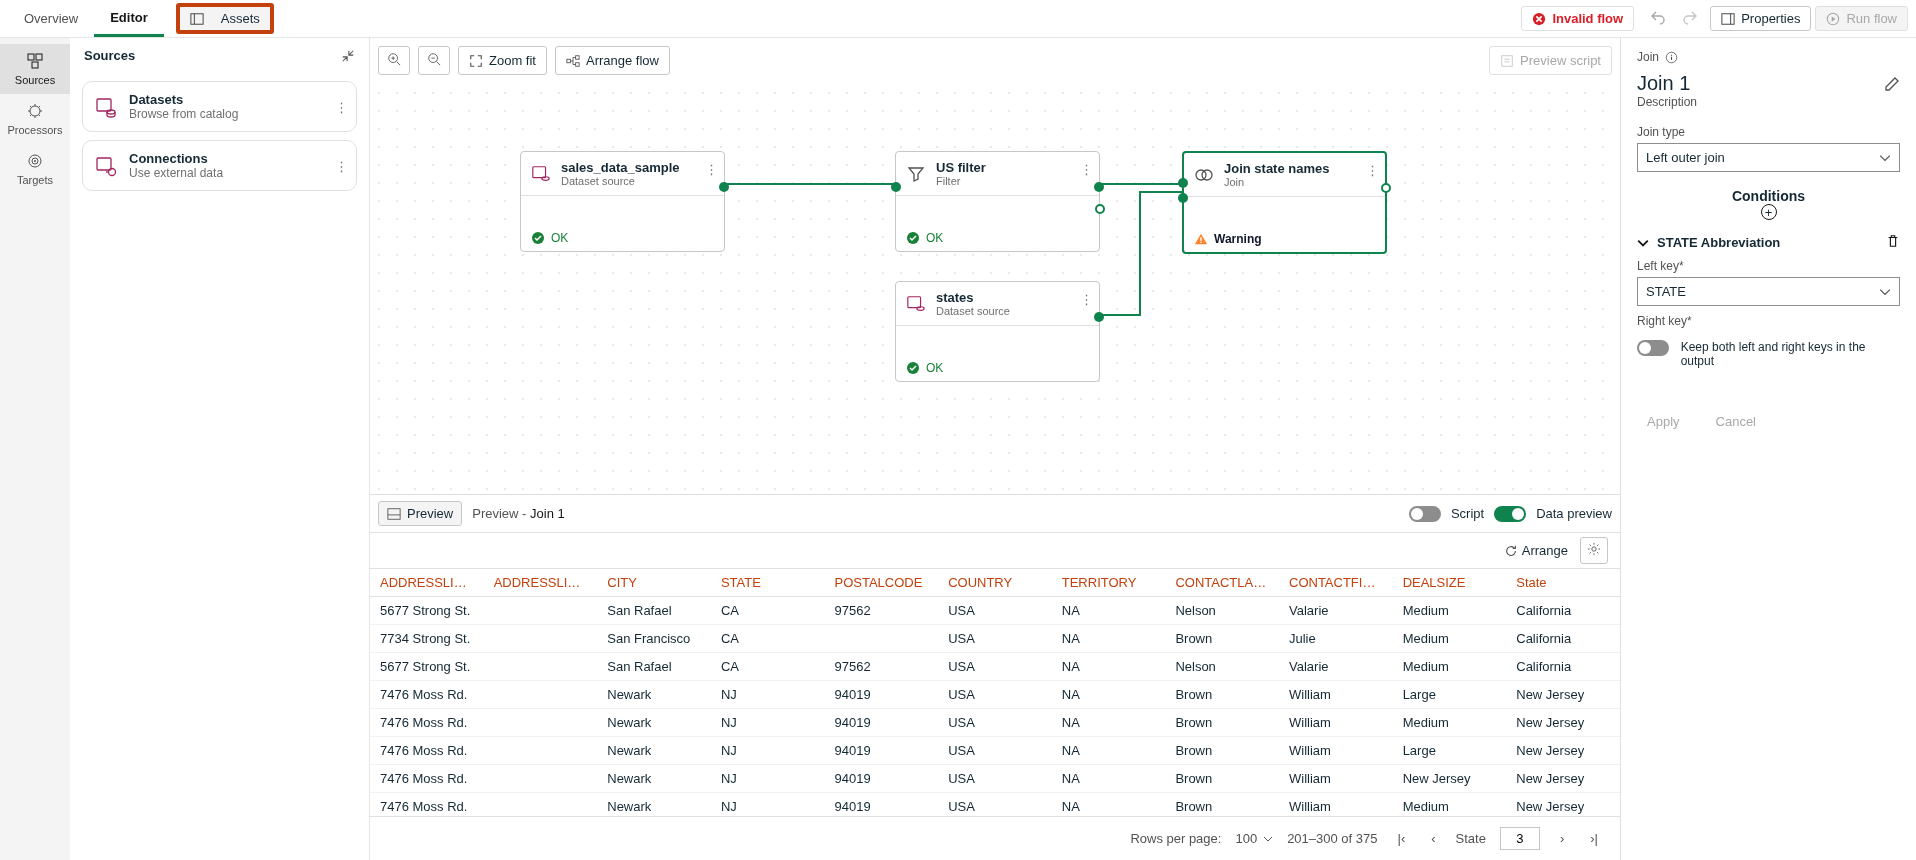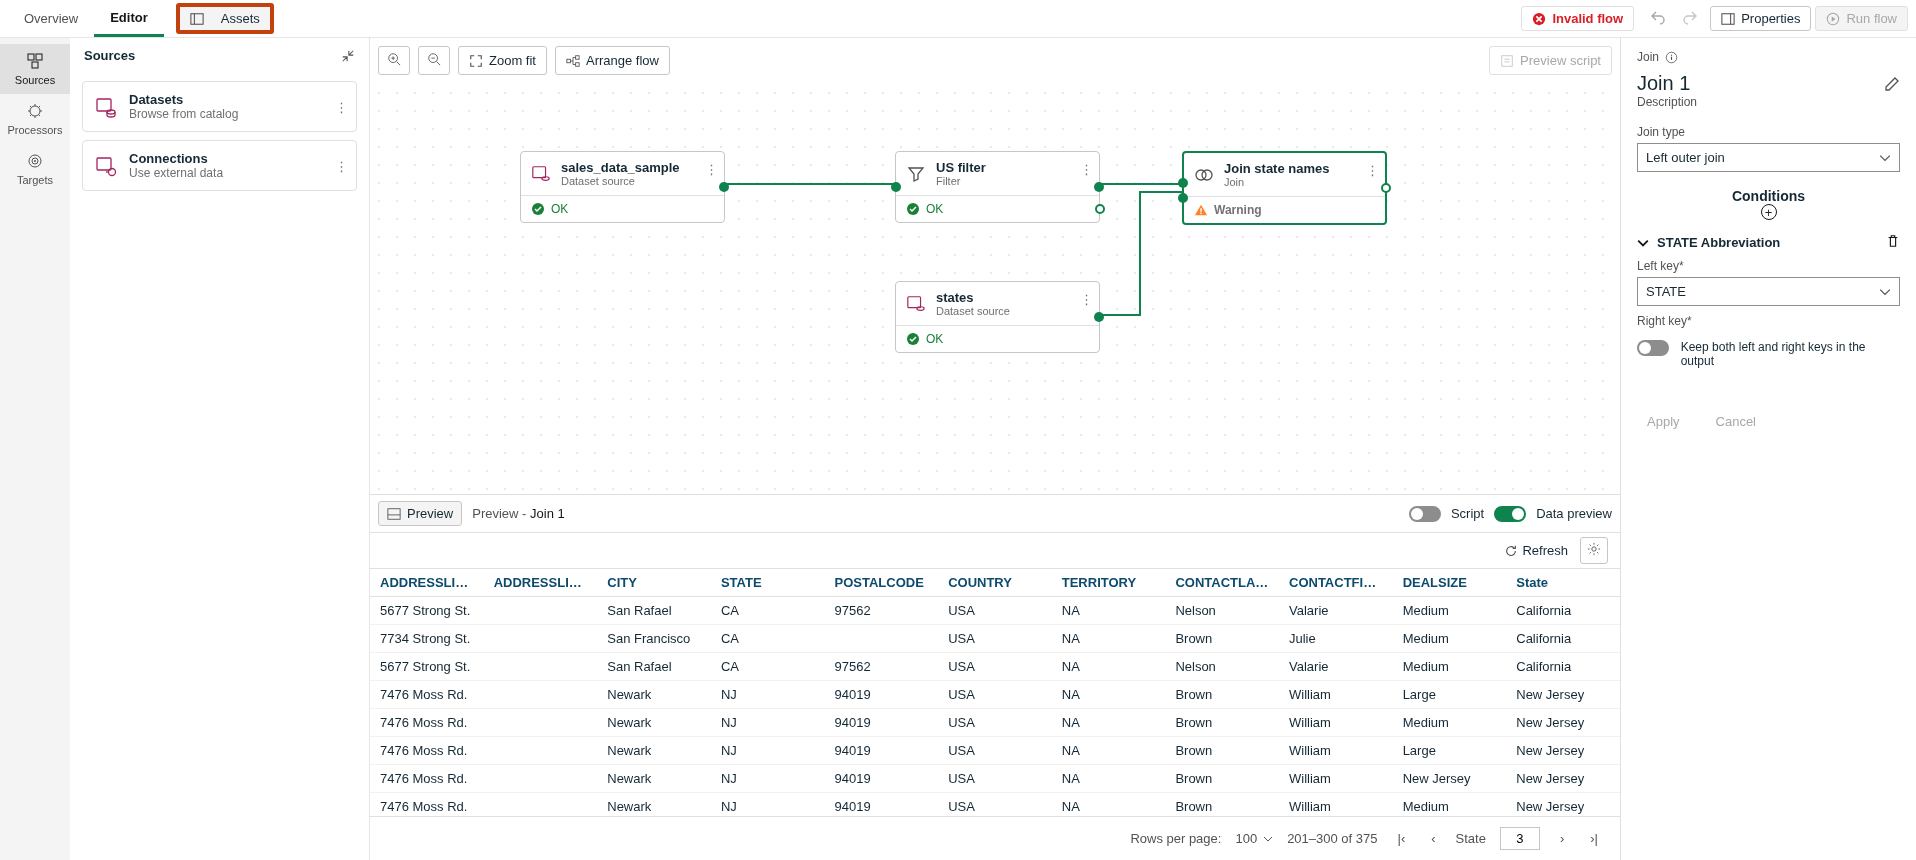--- a/index.html
+++ b/index.html
@@ -22,41 +22,41 @@
 
 
 .rail { width: 70px; background: #f4f4f4; display: flex; flex-direction: column; align-items: center; padding-top: 6px; }
 .rail-item { width: 100%; text-align: center; padding: 8px 0; font-size: 11px; cursor: pointer; color: #525252;}
 .rail-item.active { background: #e0e0e0; color: #161616; }
 .rail-item .ricon { display: block; margin: 0 auto 4px; }
 
 
 .sources-panel { width: 300px; background: #fff; border-right: 1px solid #e5e5e5; }
 .sources-head { display: flex; align-items: center; justify-content: space-between; padding: 10px 14px; font-weight: 600; }
-.source-card { margin: 8px 12px; border: 1px solid #e0e0e0; border-radius: 4px; padding: 10px 12px; display: flex; align-items: center; gap: 12px; position: relative; cursor: grab; }
+.source-card { margin: 8px 12px; border: 1px solid #e0e0e0; border-radius: 10px; padding: 10px 12px; display: flex; align-items: center; gap: 12px; position: relative; cursor: grab; }
 .source-card .title { font-weight: 600; font-size: 13px; }
 .source-card .sub { font-size: 12px; color: #6f6f6f; }
 .source-card .kebab { position: absolute; right: 8px; top: 50%; transform: translateY(-50%); color: #6f6f6f; }
 
 
 .center { flex: 1; display: flex; flex-direction: column; }
 .canvas-toolbar { display: flex; gap: 8px; padding: 8px; border-bottom: 1px solid transparent; }
 .ct-btn { border: 1px solid #c6c6c6; border-radius: 3px; padding: 5px 10px; display: flex; align-items: center; gap: 6px; cursor: pointer; background: #fff; }
 .ct-icon { border: 1px solid #c6c6c6; border-radius: 3px; padding: 5px 8px; cursor: pointer; }
 .preview-script { margin-left: auto; color: #a8a8a8; border-color: #e0e0e0; }
 
 .canvas { flex: 1; position: relative; background-image: radial-gradient(#e8e8e8 1px, transparent 1px); background-size: 18px 18px; overflow: hidden; }
 .node { position: absolute; width: 205px; border: 1px solid #c6c6c6; border-radius: 4px; background: #fff; }
 .node.selected { border: 2px solid #0f834d; }
 .node-head { display: flex; align-items: center; gap: 10px; padding: 8px 10px; border-bottom: 1px solid #e0e0e0; position: relative;}
 .node-title { font-weight: 600; font-size: 13px; }
 .node-sub { font-size: 11px; color: #6f6f6f; }
-.node-status { padding: 6px 10px; display: flex; align-items: center; gap: 6px; font-size: 12px; }
+.node-status { padding: 6px 10px; display: flex; align-items: center; gap: 6px; font-size: 12px; margin-top: 29px; }
 .ok { color: #198038; }
-.warn { color: #737373; font-weight: 600;}
+.warn { color: #0f172a; font-weight: 600;}
 .node-kebab { position: absolute; right: 6px; top: 10px; color: #6f6f6f; }
 .port { width: 10px; height: 10px; background: #0f834d; border-radius: 50%; position: absolute; }
 .port.hollow { background: #fff; border: 2px solid #0f834d; width: 10px; height:10px; }
 svg.wires { position: absolute; top: 0; left: 0; width: 100%; height: 100%; pointer-events: none; }
 
 
 .preview-bar { height: 38px; display:flex; align-items:center; border-top:1px solid #e0e0e0; padding:0 8px; gap:10px;}
 .pv-btn { display:flex; align-items:center; gap:6px; border:1px solid #c6c6c6; padding:4px 8px; border-radius:3px; background:#f4f4f4;}
 .pv-label { color:#525252; }
 .pv-label b { color:#161616; font-weight:400;}
@@ -67,21 +67,21 @@
 
 
 .tbl-ctrl { height:36px; display:flex; align-items:center; justify-content:flex-end; gap:12px; padding:0 12px; border-top:1px solid #e0e0e0;}
 .refresh { display:flex; gap:4px; align-items:center; cursor:pointer;}
 .cog { border:1px solid #c6c6c6; border-radius:3px; padding:4px 6px;}
 
 
 .table-wrap { overflow:auto; border-top:1px solid #e0e0e0; height: 248px; }
 table { border-collapse: collapse; width: 100%; table-layout: fixed; }
 th, td { text-align:left; padding:6px 10px; border-bottom:1px solid #f1f1f1; font-size:13px; white-space:nowrap; overflow:hidden; text-overflow:ellipsis;}
-th { color:#0c4a6e; font-weight:700; border-bottom:1px solid #e0e0e0;}
+th { color:#c2410c; font-weight:400; border-bottom:1px solid #e0e0e0;}
 
 
 .pagination { height:44px; border-top:1px solid #e0e0e0; display:flex; align-items:center; justify-content:flex-end; gap:14px; padding:0 16px; font-size:13px; color:#525252;}
 .pagination select, .pagination input { border:1px solid #c6c6c6; padding:3px 8px; font-size:13px;}
 .pnav-btn{ padding:4px 6px; cursor:pointer; color:#525252;}
 
 
 .right-panel { width: 296px; border-left:1px solid #e0e0e0; padding:12px 16px; overflow-y:auto;}
 .rp-crumb { font-size:12px; color:#525252; display:flex; align-items:center; gap:6px; margin-bottom:8px;}
 .rp-title-row { display:flex; align-items:center; justify-content:space-between;}
@@ -358,21 +358,21 @@
           <div class="knob"></div>
         </div>
       <span>Data preview</span>
     </div>
 
     <div class="tbl-ctrl">
       <div class="refresh">
         <svg width="14" height="14" viewBox="0 0 16 16">
             <path d="M13 8a5 5 0 1 1-1.5-3.5M13 2v3h-3" fill="none" stroke="#525252" stroke-width="1.3"></path>
           </svg>
-        <span>Refresh</span>
+        <span>Arrange</span>
       </div>
       <div class="cog">
         <svg width="14" height="14" viewBox="0 0 16 16">
             <circle cx="8" cy="8" r="2.5" fill="none" stroke="#525252"></circle>
             <path d="M8 1v2M8 13v2M1 8h2M13 8h2M3 3l1.4 1.4M11.6 11.6L13 13M13 3l-1.4 1.4M4.4 11.6L3 13" stroke="#525252"></path>
           </svg>
       </div>
     </div>
 
     <div class="table-wrap">

